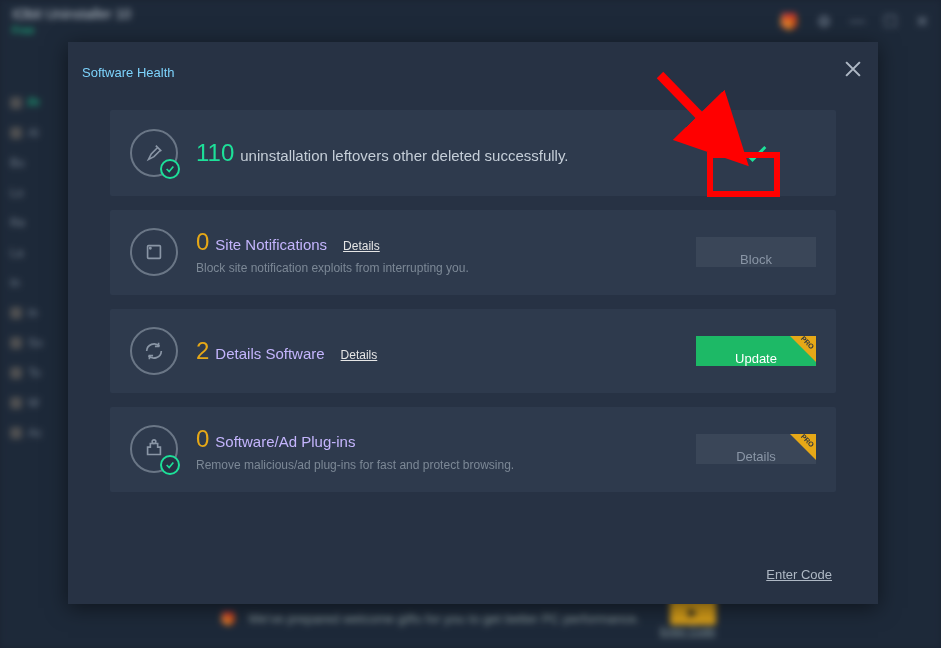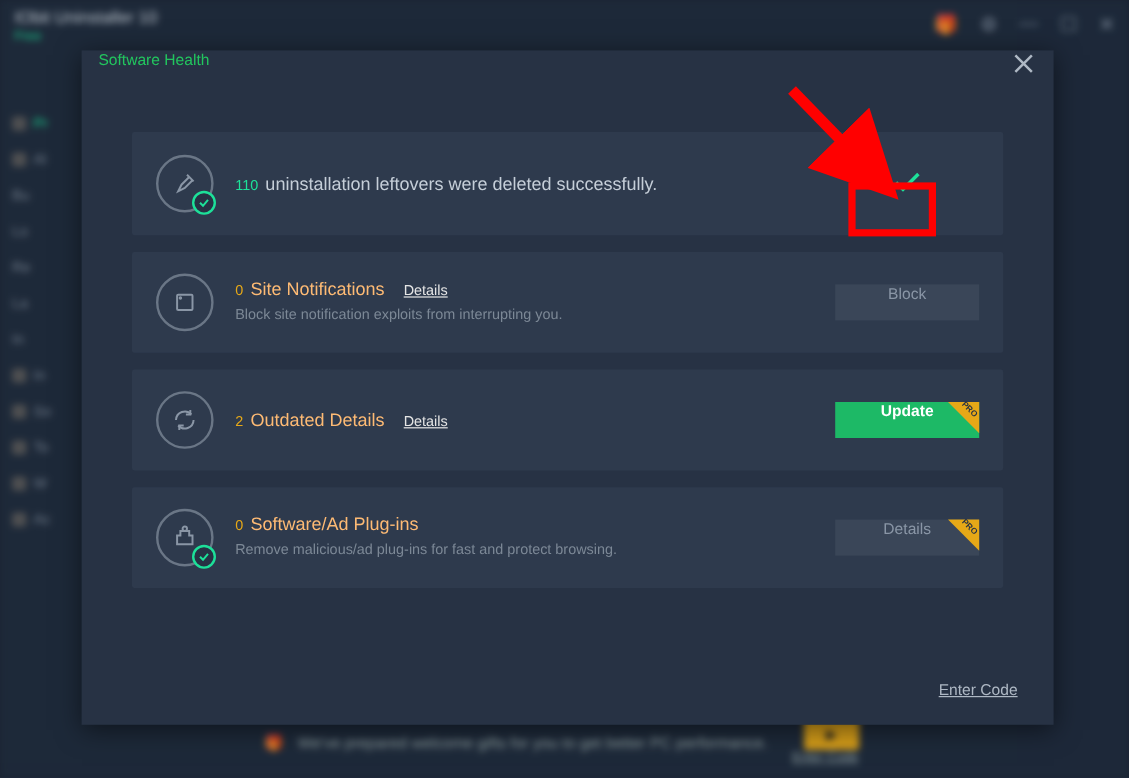--- a/index.html
+++ b/index.html
@@ -57,23 +57,23 @@
   width: 810px;
   height: 562px;
   background: #273244;
   box-shadow: 0 4px 20px rgba(0,0,0,0.5);
   display: flex;
   flex-direction: column;
 }
 .modal-header {
   height: 38px;
   display: flex;
-  align-items: flex-start;
+  align-items: flex-end;
   padding: 0 14px;
-  color: #22c55e;
+  color: #7dd3fc;
   font-size: 13px;
 }
 .modal-header .close {
   margin-left: auto;
   width: 22px; height: 22px;
   display: flex; align-items: center; justify-content: center;
   color: #aeb8c4;
   cursor: pointer;
   font-size: 16px;
 }
@@ -111,56 +111,56 @@
   right: -4px; bottom: -4px;
   width: 20px; height: 20px;
   border-radius: 50%;
   background: #273244;
   border: 2px solid #1de099;
   display: flex; align-items: center; justify-content: center;
 }
 .card-icon .badge svg { width: 10px; height: 10px; }
 .card-text { flex: 1; }
 .card-title { font-size: 15px; color: #c5ced8; display: flex; align-items: baseline; gap: 6px; }
-.card-title .num { font-size: 12px; font-weight: 400; }
+.card-title .num { font-size: 24px; font-weight: 400; }
 .card-title .num.green { color: #1de099; }
 .card-title .num.orange { color: #e6a817; }
-.card-title .label { color: #fdba74; }
+.card-title .label { color: #c4b5fd; }
 .card-title .details { color: #e5e5e5; font-size: 12px; text-decoration: underline; margin-left: 10px; cursor: pointer; }
 .card-desc { color: #7c8896; font-size: 12px; margin-top: 4px; line-height: 1.4; max-width: 440px; }
 .card-action {
   width: 120px; height: 30px;
-  display: flex; align-items: flex-start; justify-content: center;
+  display: flex; align-items: flex-end; justify-content: center;
   font-size: 13px;
   position: relative;
   flex-shrink: 0;
 }
 .card-action.check { color: #1de099; }
 .card-action.block { background: #3a4658; color: #8a96a6; cursor: pointer; }
-.card-action.update { background: #1db966; color: #fff; cursor: pointer; font-weight: bold; }
+.card-action.update { background: #1db966; color: #fff; cursor: pointer; }
 .card-action.remove { background: #3a4658; color: #8a96a6; cursor: pointer; }
 .pro-ribbon {
   position: absolute;
   top: 0; right: 0;
   width: 0; height: 0;
   border-style: solid;
   border-width: 0 26px 26px 0;
   border-color: transparent #e6a817 transparent transparent;
 }
 .pro-ribbon::after {
   content: "PRO";
   position: absolute;
   top: 3px; right: -25px;
   transform: rotate(45deg);
   font-size: 7px;
   font-weight: 700;
   color: #273244;
 }
 .modal-footer {
-  padding: 12px 30px 22px;
+  padding: 12px 46px 22px;
   display: flex;
   justify-content: flex-end;
 }
 .enter-code {
   color: #aeb8c4;
   font-size: 13px;
   text-decoration: underline;
   cursor: pointer;
 }
 
@@ -272,21 +272,21 @@
           </svg>
         <div class="badge">
           <svg viewBox="0 0 12 12" stroke="#1de099" stroke-width="2" fill="none">
               <path d="M2 6l3 3 5-6"></path>
             </svg>
         </div>
       </div>
       <div class="card-text">
         <div class="card-title">
           <span class="num green">110</span>
-          <span class="label" style="color:#c5ced8;font-size:15px;">uninstallation leftovers were deleted successfully.</span>
+          <span class="label" style="color:#c5ced8;font-size:15px;">uninstallation leftovers other deleted successfully.</span>
         </div>
       </div>
       <div class="card-action check">
         <svg width="28" height="28" viewBox="0 0 24 24" stroke="#1de099" stroke-width="2.5" fill="none">
             <path d="M4 12l5 5L20 6"></path>
           </svg>
       </div>
     </div>
 
     <div class="card">
@@ -312,21 +312,21 @@
     <div class="card">
       <div class="card-icon">
         <svg viewBox="0 0 24 24" fill="none" stroke="#8a96a6" stroke-width="1.8">
             <path d="M4 12a8 8 0 0 1 14-5M20 12a8 8 0 0 1-14 5"></path>
             <path d="M17 3v4h-4M7 21v-4h4"></path>
           </svg>
       </div>
       <div class="card-text">
         <div class="card-title">
           <span class="num orange">2</span>
-          <span class="label">Outdated Details</span>
+          <span class="label">Details Software</span>
           <span class="details">Details</span>
         </div>
       </div>
       <div class="card-action update">
         <span>Update</span>
         <div class="pro-ribbon"></div>
       </div>
     </div>
 
     <div class="card">

